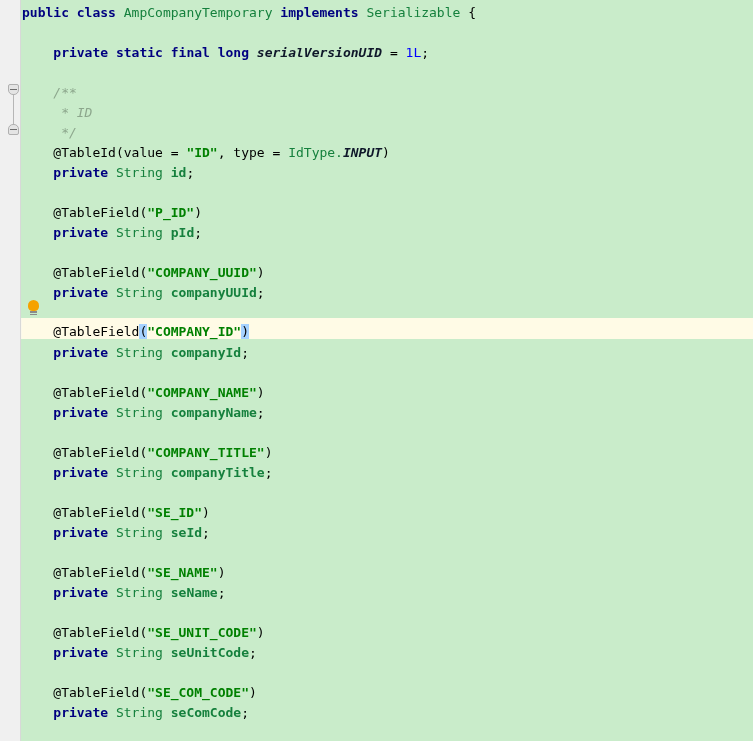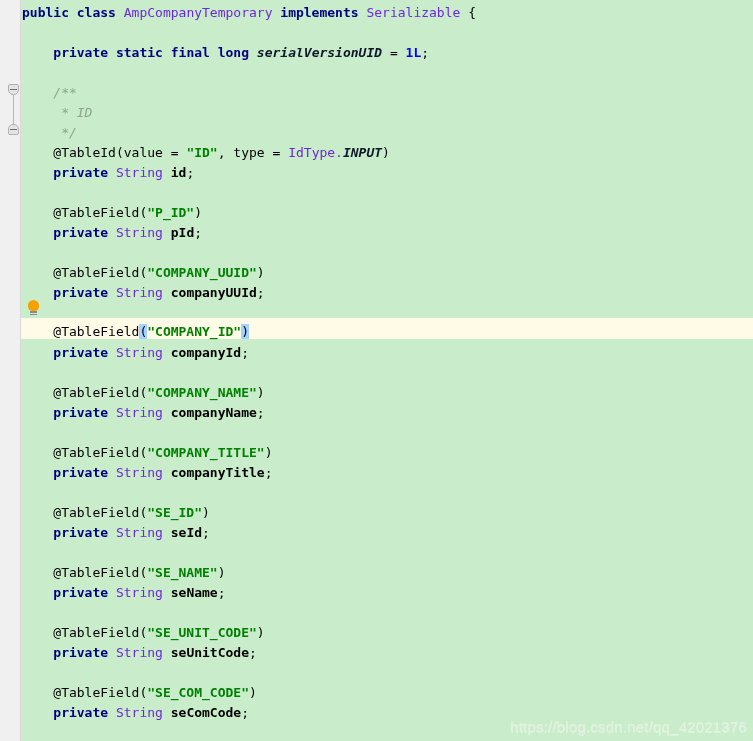--- a/index.html
+++ b/index.html
@@ -60,24 +60,24 @@
   }
   .line {
     position: absolute;
     left: 0;
     height: 20px;
     white-space: pre;
   }
   
   .kw       { color: #000080; font-weight: bold; }
   .plain    { color: #000000; }
-  .ident    { color: #6d28d9; }
-  .field    { color: #000000; font-weight: bold; }
+  .ident    { color: #15803d; }
+  .field    { color: #15803d; font-weight: bold; }
   .str      { color: #008000; font-weight: bold; }
-  .num      { color: #0000ff; font-weight: bold; }
+  .num      { color: #0000ff; font-weight: normal; }
   .anno     { color: #000000; }
   .comment  { color: #8ca68c; font-style: italic; }
   .const    { color: #0f172a; font-weight: bold; font-style: italic; }
   .brkmatch { background: #a6d2ff; color: #000000; }
 
   
   .fold-line {
     position: absolute;
     left: 13px;
     width: 1px;
@@ -169,15 +169,14 @@
       </div>
     <div class="lightbulb" id="lightbulb" style="top: 300px;">
       <div class="bulb"></div>
       <div class="base1"></div>
       <div class="base2"></div>
     </div>
   </div>
 
   <div class="code" id="code-layer"><div class="line" style="top: 3px; left: 22px;"><span class="kw">public</span><span class="plain"> </span><span class="kw">class</span><span class="plain"> </span><span class="ident">AmpCompanyTemporary</span><span class="plain"> </span><span class="kw">implements</span><span class="plain"> </span><span class="ident">Serializable</span><span class="plain"> {</span></div><div class="line" style="top: 43px; left: 22px;"><span class="plain">    </span><span class="kw">private</span><span class="plain"> </span><span class="kw">static</span><span class="plain"> </span><span class="kw">final</span><span class="plain"> </span><span class="kw">long</span><span class="plain"> </span><span class="const">serialVersionUID</span><span class="plain"> = </span><span class="num">1L</span><span class="plain">;</span></div><div class="line" style="top: 83px; left: 22px;"><span class="plain">    </span><span class="comment">/**</span></div><div class="line" style="top: 103px; left: 22px;"><span class="plain">    </span><span class="comment"> * ID</span></div><div class="line" style="top: 123px; left: 22px;"><span class="plain">    </span><span class="comment"> */</span></div><div class="line" style="top: 143px; left: 22px;"><span class="plain">    </span><span class="anno">@TableId</span><span class="plain">(value = </span><span class="str">"ID"</span><span class="plain">, type = </span><span class="ident">IdType.</span><span class="const">INPUT</span><span class="plain">)</span></div><div class="line" style="top: 163px; left: 22px;"><span class="plain">    </span><span class="kw">private</span><span class="plain"> </span><span class="ident">String</span><span class="plain"> </span><span class="field">id</span><span class="plain">;</span></div><div class="line" style="top: 203px; left: 22px;"><span class="plain">    </span><span class="anno">@TableField</span><span class="plain">(</span><span class="str">"P_ID"</span><span class="plain">)</span></div><div class="line" style="top: 223px; left: 22px;"><span class="plain">    </span><span class="kw">private</span><span class="plain"> </span><span class="ident">String</span><span class="plain"> </span><span class="field">pId</span><span class="plain">;</span></div><div class="line" style="top: 263px; left: 22px;"><span class="plain">    </span><span class="anno">@TableField</span><span class="plain">(</span><span class="str">"COMPANY_UUID"</span><span class="plain">)</span></div><div class="line" style="top: 283px; left: 22px;"><span class="plain">    </span><span class="kw">private</span><span class="plain"> </span><span class="ident">String</span><span class="plain"> </span><span class="field">companyUUId</span><span class="plain">;</span></div><div class="line" style="top: 322px; left: 22px;"><span class="plain">    </span><span class="anno">@TableField</span><span class="brkmatch">(</span><span class="str">"COMPANY_ID"</span><span class="brkmatch">)</span></div><div class="line" style="top: 343px; left: 22px;"><span class="plain">    </span><span class="kw">private</span><span class="plain"> </span><span class="ident">String</span><span class="plain"> </span><span class="field">companyId</span><span class="plain">;</span></div><div class="line" style="top: 383px; left: 22px;"><span class="plain">    </span><span class="anno">@TableField</span><span class="plain">(</span><span class="str">"COMPANY_NAME"</span><span class="plain">)</span></div><div class="line" style="top: 403px; left: 22px;"><span class="plain">    </span><span class="kw">private</span><span class="plain"> </span><span class="ident">String</span><span class="plain"> </span><span class="field">companyName</span><span class="plain">;</span></div><div class="line" style="top: 443px; left: 22px;"><span class="plain">    </span><span class="anno">@TableField</span><span class="plain">(</span><span class="str">"COMPANY_TITLE"</span><span class="plain">)</span></div><div class="line" style="top: 463px; left: 22px;"><span class="plain">    </span><span class="kw">private</span><span class="plain"> </span><span class="ident">String</span><span class="plain"> </span><span class="field">companyTitle</span><span class="plain">;</span></div><div class="line" style="top: 503px; left: 22px;"><span class="plain">    </span><span class="anno">@TableField</span><span class="plain">(</span><span class="str">"SE_ID"</span><span class="plain">)</span></div><div class="line" style="top: 523px; left: 22px;"><span class="plain">    </span><span class="kw">private</span><span class="plain"> </span><span class="ident">String</span><span class="plain"> </span><span class="field">seId</span><span class="plain">;</span></div><div class="line" style="top: 563px; left: 22px;"><span class="plain">    </span><span class="anno">@TableField</span><span class="plain">(</span><span class="str">"SE_NAME"</span><span class="plain">)</span></div><div class="line" style="top: 583px; left: 22px;"><span class="plain">    </span><span class="kw">private</span><span class="plain"> </span><span class="ident">String</span><span class="plain"> </span><span class="field">seName</span><span class="plain">;</span></div><div class="line" style="top: 623px; left: 22px;"><span class="plain">    </span><span class="anno">@TableField</span><span class="plain">(</span><span class="str">"SE_UNIT_CODE"</span><span class="plain">)</span></div><div class="line" style="top: 643px; left: 22px;"><span class="plain">    </span><span class="kw">private</span><span class="plain"> </span><span class="ident">String</span><span class="plain"> </span><span class="field">seUnitCode</span><span class="plain">;</span></div><div class="line" style="top: 683px; left: 22px;"><span class="plain">    </span><span class="anno">@TableField</span><span class="plain">(</span><span class="str">"SE_COM_CODE"</span><span class="plain">)</span></div><div class="line" style="top: 703px; left: 22px;"><span class="plain">    </span><span class="kw">private</span><span class="plain"> </span><span class="ident">String</span><span class="plain"> </span><span class="field">seComCode</span><span class="plain">;</span></div></div>
 
-  <div class="watermark">https://blog.csdn.net/qq_42021376</div>
 
 </div>
 
 </body></html>

